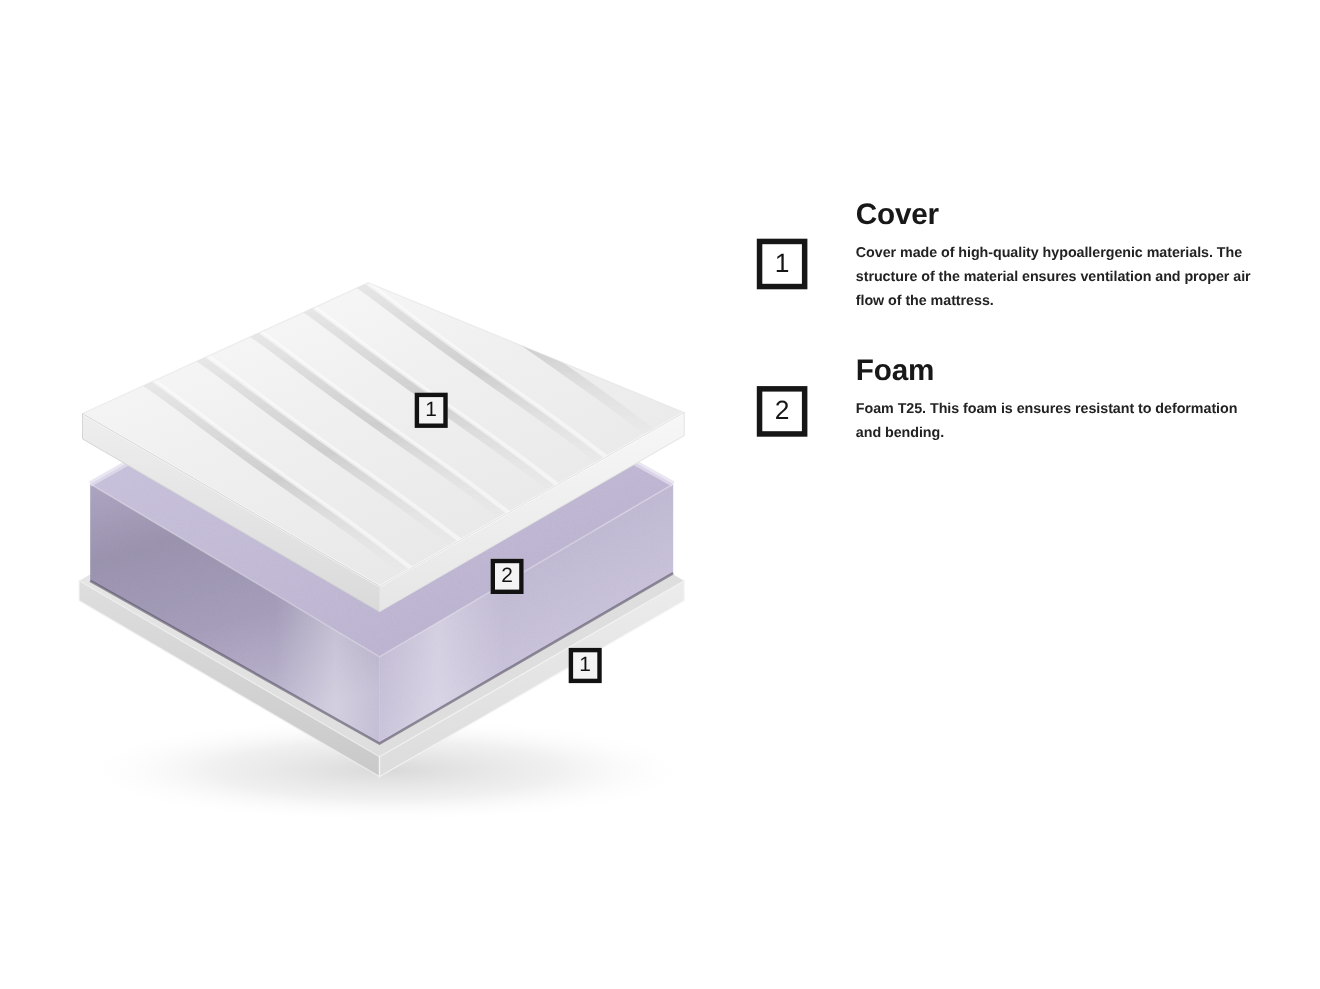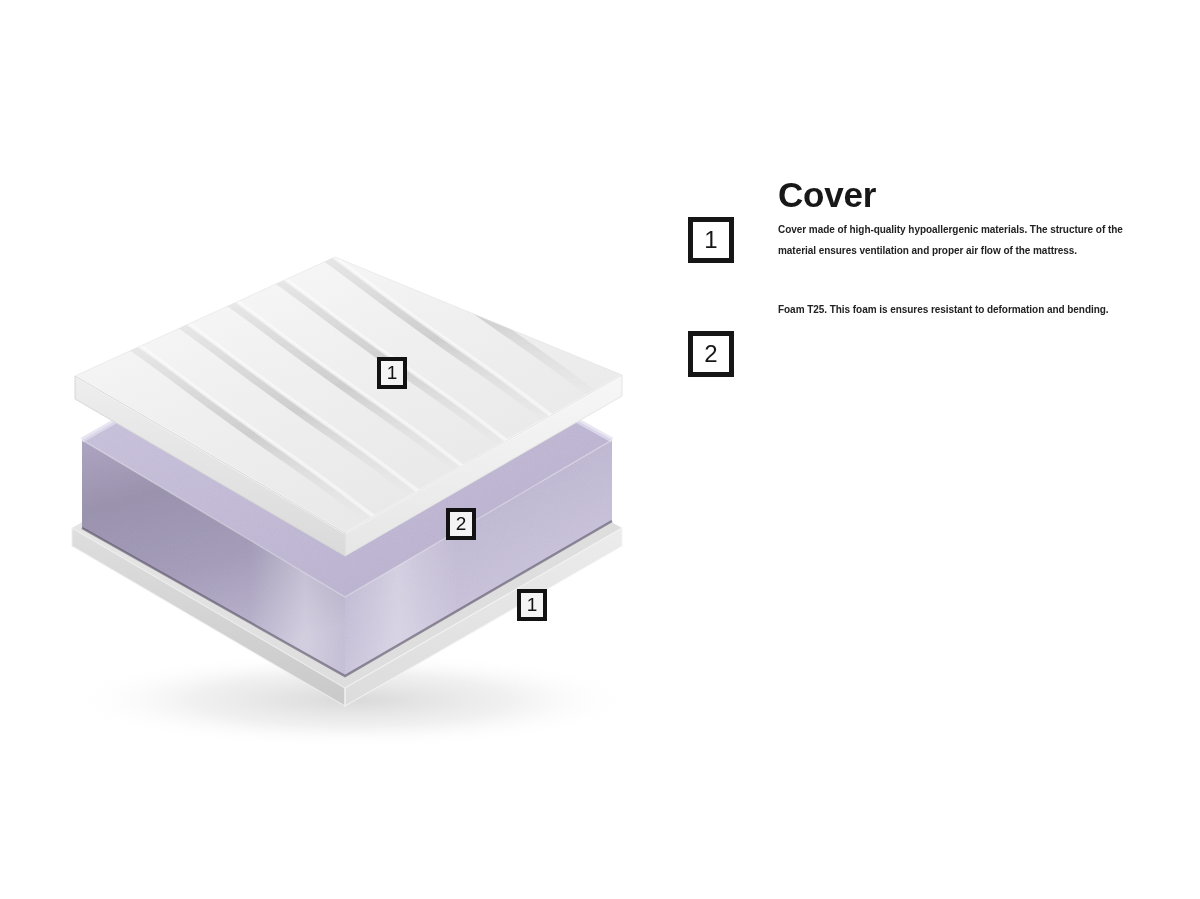--- a/index.html
+++ b/index.html
@@ -80,29 +80,29 @@
     font-weight: 400;
     margin-top: 39px;
   }
   #legend-item-2 > .legend-marker { margin-top: 32px; }
   .legend-body {
     flex: 1 1 auto;
     padding-left: 44px;
     padding-top: 0;
   }
   .legend-title {
-    font-size: 35px;
+    font-size: 27px;
     font-weight: bold;
     color: #181818;
     line-height: 34px;
     margin: 0 0 7px 0;
     letter-spacing: -0.2px;
   }
   .legend-desc {
-    font-size: 10px;
+    font-size: 13px;
     font-weight: 600;
     color: #222222;
     line-height: 21.4px;
     margin: 0;
     max-width: 362px;
     letter-spacing: -0.05px;
   }
 </style>
 </head>
 <body>
@@ -290,17 +290,18 @@
     <div class="legend-marker">1</div>
     <div class="legend-body">
       <h2 class="legend-title">Cover</h2>
       <p class="legend-desc">Cover made of high-quality hypoallergenic materials. The structure of the material ensures ventilation and proper air flow of the mattress.</p>
     </div>
   </div>
 
   <div class="legend-item" id="legend-item-2">
     <div class="legend-marker">2</div>
     <div class="legend-body">
+      <h2 class="legend-title">Foam</h2>
       <p class="legend-desc">Foam T25. This foam is ensures resistant to deformation and bending.</p>
     </div>
   </div>
 
 </div>
 
 </body></html>

